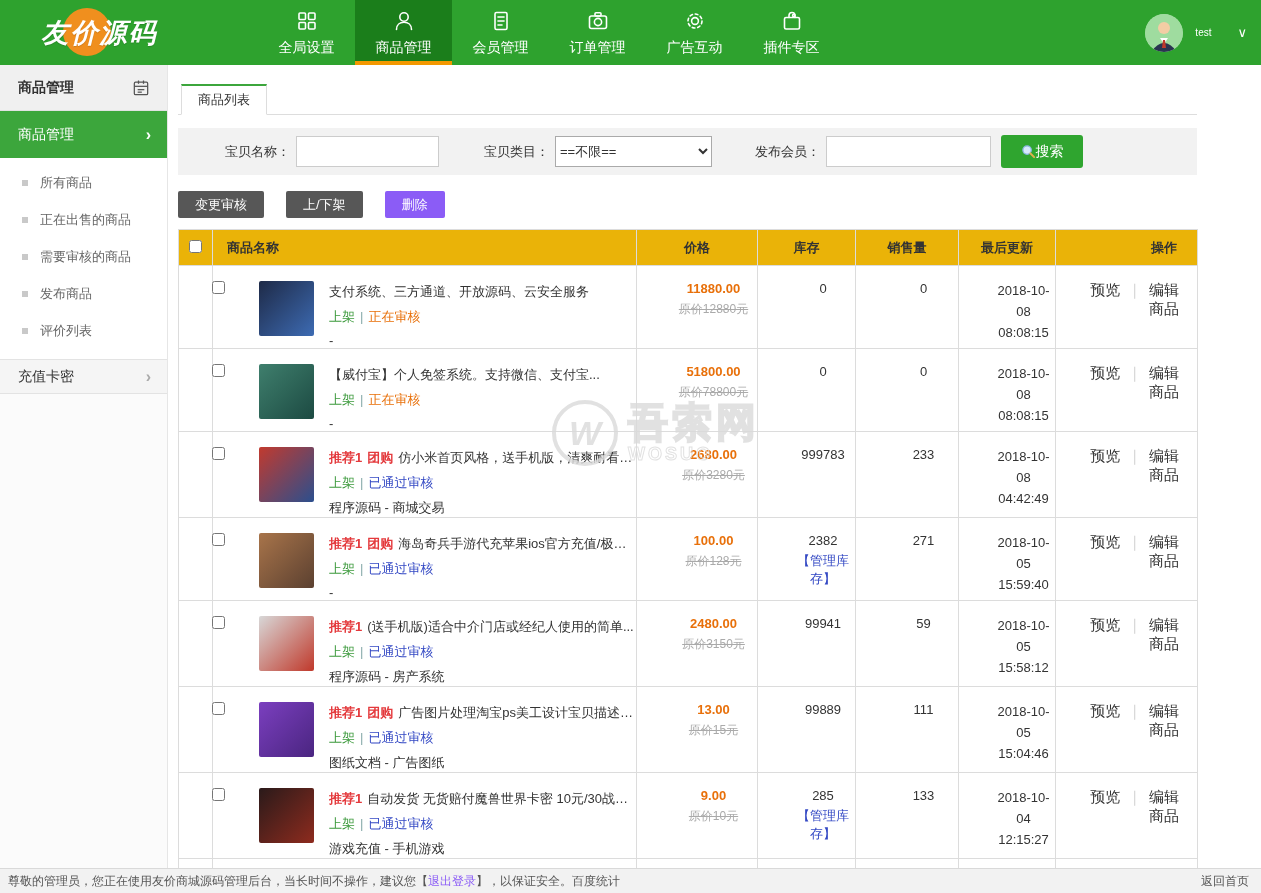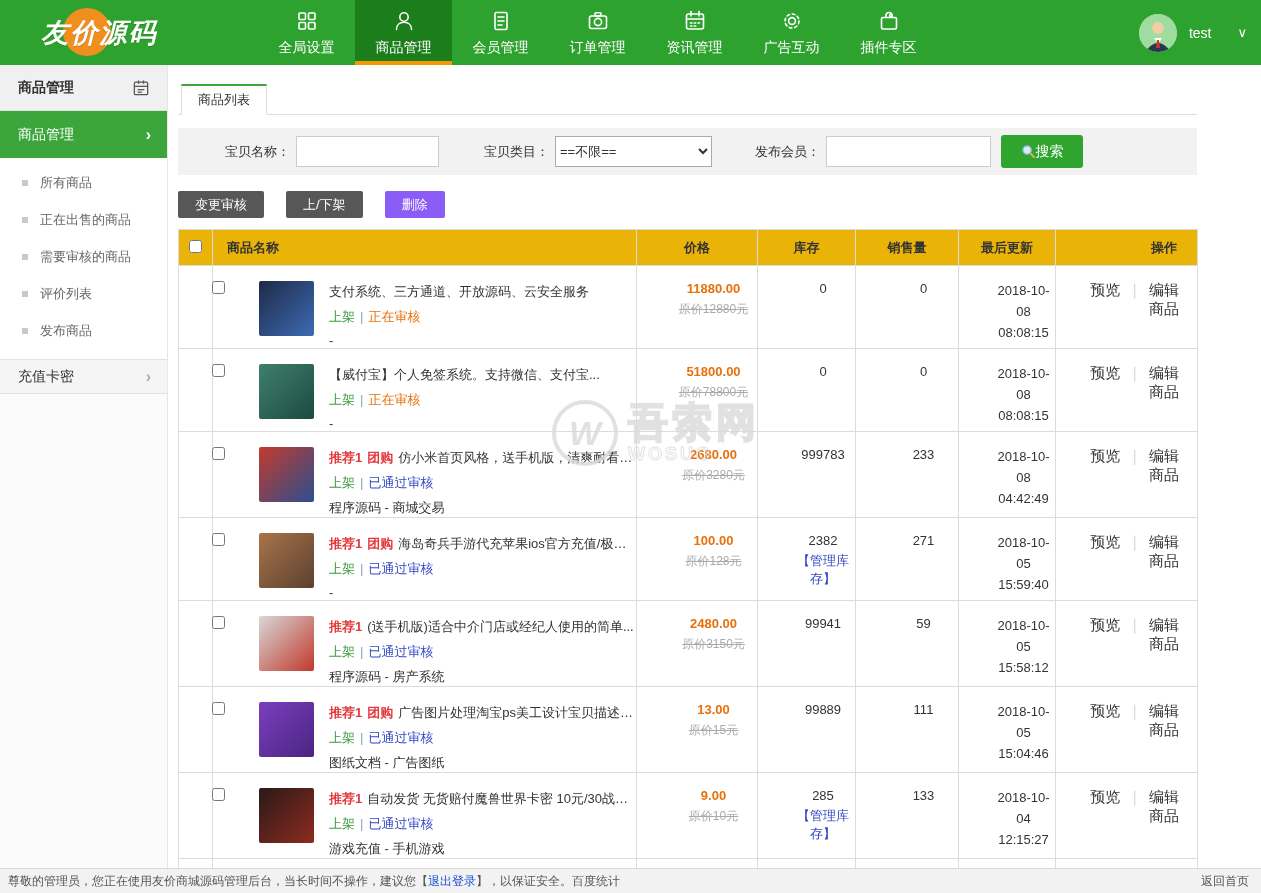--- a/index.html
+++ b/index.html
@@ -11,21 +11,21 @@
   .logo { width:175px; position:relative; display:flex; align-items:center; justify-content:center;padding-left:24px; }
   .logo-circle { position:absolute; left:63px; top:8px; width:48px; height:48px; border-radius:50%; background:#f08f1e; }
   .logo-text { position:relative; color:#fff; font-size:27px; font-weight:bold; font-style:italic; letter-spacing:2px; text-shadow:0 1px 1px rgba(0,0,0,.15); }
   .nav { display:flex; margin-left:83px; }
   .nav-item { width:97px; display:flex; flex-direction:column; align-items:center; justify-content:center; gap:5px; color:#fff; cursor:pointer; border-bottom:4px solid transparent; padding-top:4px; }
   .nav-item.active { background:#1b7e1b; border-bottom-color:#f39800; }
   .nav-item .nav-label { font-size:14px; }
   .nav-item svg { width:26px; height:26px; stroke:#fff; fill:none; stroke-width:1.6; stroke-linecap:round; stroke-linejoin:round; }
   .userbox { position:absolute; right:14px; top:0; height:65px; display:flex; align-items:center; gap:12px; }
   .avatar { width:38px; height:38px; border-radius:50%; background:#9fdc9f; overflow:hidden; flex:none; }
-  .username { color:#fff; font-size:14px; }
+  .username { color:#fff; font-size:10px; }
   .chev-down { color:#fff; font-size:13px; margin-left:14px; }
 
   
   .sidebar { position:absolute; left:0; top:65px; bottom:25px; width:168px; background:#fbfbfb; border-right:1px solid #e6e6e6; }
   .side-title { height:46px; background:#f0f0f0; border-bottom:1px solid #e2e2e2; display:flex; align-items:center; justify-content:space-between; padding:0 16px 0 18px; font-size:14px; font-weight:bold; color:#333; }
   .side-title svg { width:20px; height:20px; stroke:#555; fill:none; stroke-width:1.5; }
   .side-active { height:47px; background:#3ca63c; color:#fff; font-size:14px; display:flex; align-items:center; justify-content:space-between; padding:0 16px 0 18px; cursor:pointer; }
   .side-active .chev { font-size:16px; font-weight:bold; }
   .side-menu { background:#fff; padding:6px 0 10px; }
   .side-item { height:37px; display:flex; align-items:center; color:#666; cursor:pointer; padding-left:22px; }
@@ -80,21 +80,21 @@
 
   
   .watermark { position:absolute; left:552px; top:400px; width:260px; display:flex; align-items:center; color:#d7d7d7; opacity:.8; pointer-events:none; z-index:4; }
   .wm-circle { width:66px; height:66px; border:4px solid #dadada; border-radius:50%; display:flex; align-items:center; justify-content:center; font-size:34px; font-style:italic; font-weight:bold; color:#dadada; flex:none; }
   .wm-txt { margin-left:10px; }
   .wm-cn { font-size:40px; font-weight:bold; letter-spacing:4px; color:transparent; -webkit-text-stroke:2px #dadada; line-height:1; }
   .wm-en { font-size:18px; font-weight:bold; letter-spacing:3px; color:transparent; -webkit-text-stroke:1px #dadada; margin-top:2px; }
 
   
   .footer { position:absolute; left:0; right:0; bottom:0; height:25px; background:#f2f2f2; border-top:1px solid #d9d9d9; font-size:12px; color:#555; display:flex; align-items:center; padding:0 12px 0 8px; z-index:6; }
-  .f-logout { color:#1d4ed8; cursor:pointer; }
+  .f-logout { color:#8b5cf6; cursor:pointer; }
   .f-right { margin-left:auto; cursor:pointer; color:#555; }
 </style>
 </head>
 <body>
 
 <div class="header">
   <div class="logo">
     <div class="logo-circle"></div>
     <div class="logo-text">友价源码</div>
   </div>
@@ -124,34 +124,20 @@
         </svg>
         <span class="nav-label">会员管理</span>
       </div>
       <div class="nav-item">
         <svg viewBox="0 0 26 26">
           <rect x="4.5" y="8" width="17" height="12.5" rx="2"></rect>
           <circle cx="13" cy="14" r="3.6"></circle>
           <rect x="10" y="4.8" width="6" height="3.2" rx="1"></rect>
         </svg>
         <span class="nav-label">订单管理</span>
-      </div>
-      <div class="nav-item">
-        <svg viewBox="0 0 26 26">
-          <rect x="4.5" y="6" width="17" height="15" rx="2"></rect>
-          <line x1="4.5" y1="11" x2="21.5" y2="11"></line>
-          <line x1="9" y1="3.5" x2="9" y2="8"></line>
-          <line x1="17" y1="3.5" x2="17" y2="8"></line>
-          <line x1="8.5" y1="15" x2="10" y2="15"></line>
-          <line x1="12.2" y1="15" x2="13.7" y2="15"></line>
-          <line x1="16" y1="15" x2="17.5" y2="15"></line>
-          <line x1="8.5" y1="18" x2="10" y2="18"></line>
-          <line x1="12.2" y1="18" x2="13.7" y2="18"></line>
-        </svg>
-        <span class="nav-label">资讯管理</span>
       </div>
       <div class="nav-item">
         <svg viewBox="0 0 26 26">
           <circle cx="13" cy="13" r="3.4"></circle>
           <circle cx="13" cy="13" r="7" stroke-dasharray="2.7 2.8"></circle>
         </svg>
         <span class="nav-label">广告互动</span>
       </div>
       <div class="nav-item">
         <svg viewBox="0 0 26 26">
@@ -201,25 +187,25 @@
       <div class="side-item">
         <span class="bullet"></span>
         <span>正在出售的商品</span>
       </div>
       <div class="side-item">
         <span class="bullet"></span>
         <span>需要审核的商品</span>
       </div>
       <div class="side-item">
         <span class="bullet"></span>
-        <span>评价列表</span>
+        <span>发布商品</span>
       </div>
       <div class="side-item">
         <span class="bullet"></span>
-        <span>发布商品</span>
+        <span>评价列表</span>
       </div>
     </div>
   <div class="side-section">
     <span>充值卡密</span>
     <span class="chev">›</span>
   </div>
 </div>
 
 <div class="main">
   <div class="tabbar">

